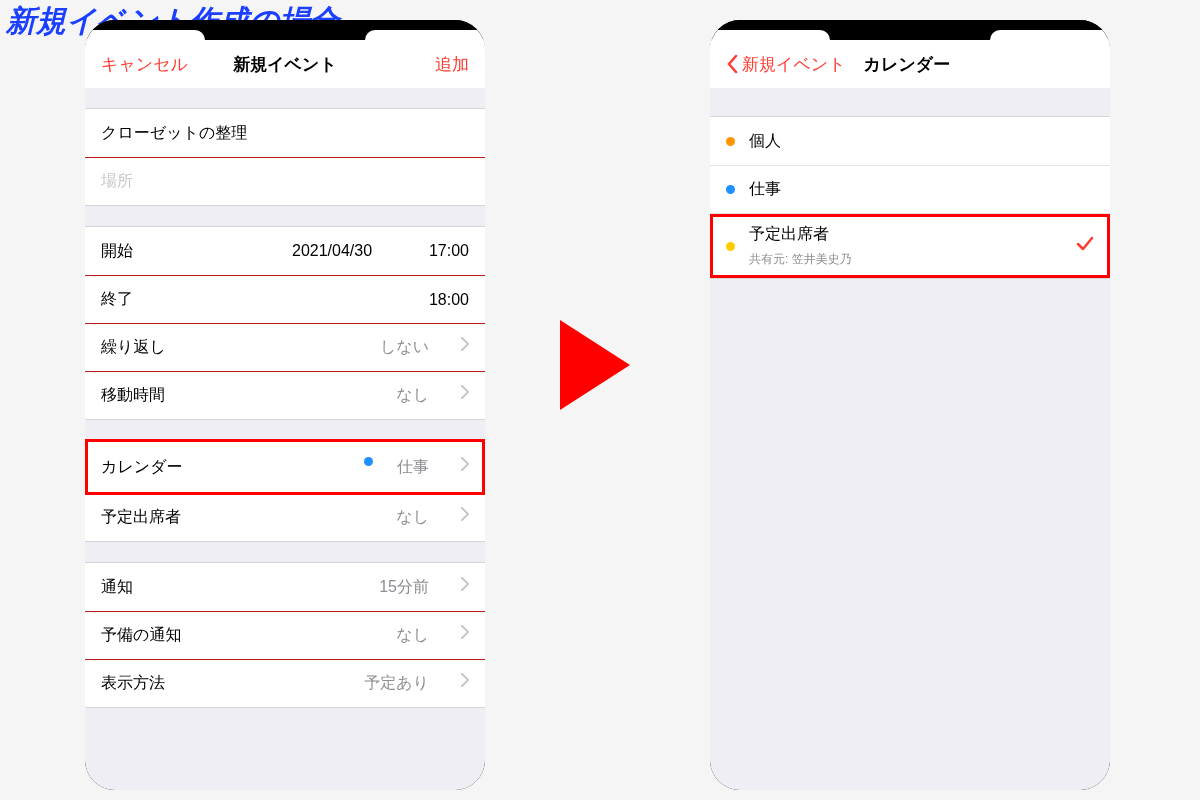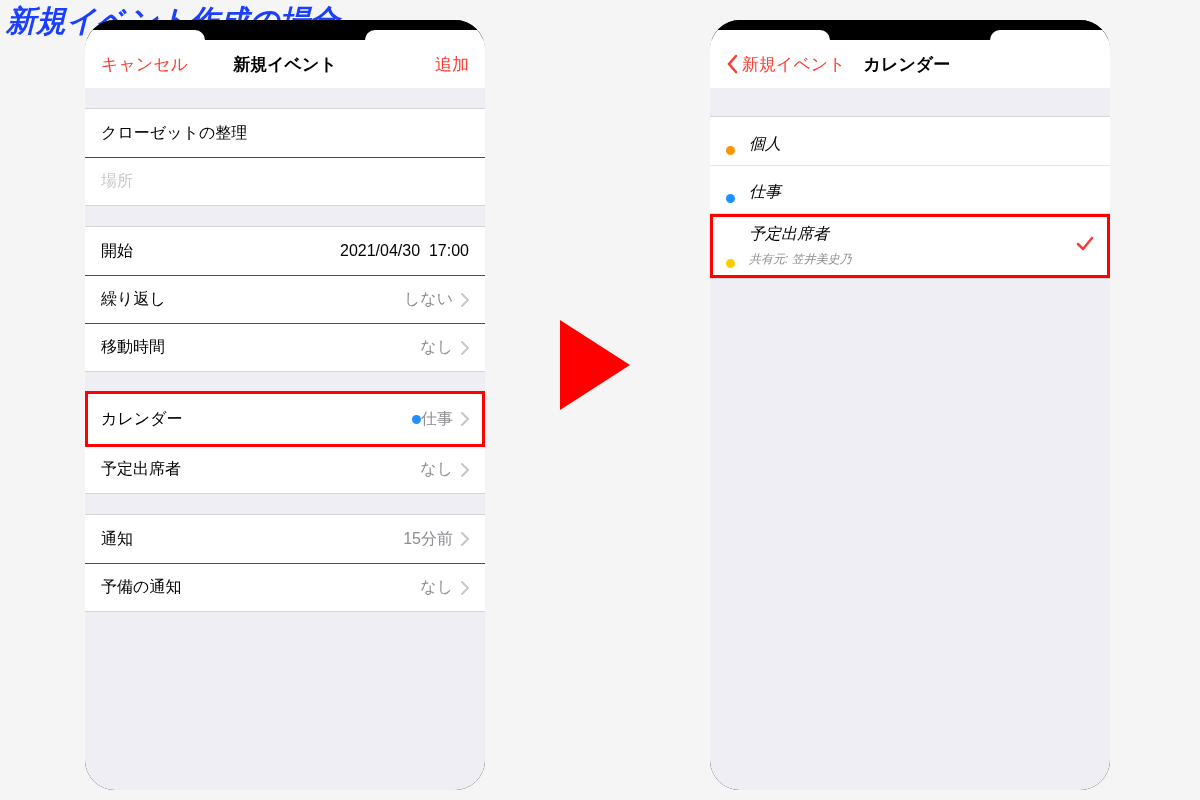--- a/index.html
+++ b/index.html
@@ -100,21 +100,21 @@
     align-items: center;
     justify-content: space-between;
     border-top: 1px solid #b91c1c;
     background:#fff;
     font-size: 16px;
     position: relative;
   }
   .row.tall { min-height: 52px; }
   .group .row:first-child { border-top: none; }
   .row .label { color: #000; }
-  .row .value { color: #8e8e93; display:flex; align-items:center; gap:0; }
+  .row .value { color: #8e8e93; display:flex; gap:24px; }
   .row .value.dark { color:#000; }
   .row .placeholder { color: #c7c7cc; }
   .chev {
     width: 8px; height: 14px; margin-left: 8px;
     flex-shrink: 0;
   }
   .toggle {
     width: 50px; height: 30px; background: #e9e9eb; border-radius: 15px;
     position: relative;
   }
@@ -132,26 +132,25 @@
     position:absolute;
     top: 320px; left: 560px;
     width: 0; height: 0;
     border-top: 45px solid transparent;
     border-bottom: 45px solid transparent;
     border-left: 70px solid #ff0000;
   }
   .cal-row {
     min-height: 48px;
     padding: 10px 16px;
-    display:flex; align-items:flex-end;
+    display:flex; align-items:center;
     border-top: 1px solid #e5e5e7;
     background:#fff;
     font-size: 16px;
     position: relative;
-    font-style: italic;
   }
   .cal-row:first-child { border-top:none; }
   .cal-row .dot { margin-right: 14px; }
   .cal-row .texts { display:flex; flex-direction:column; }
   .cal-row .sub { font-size: 12px; color:#8e8e93; margin-top:6px; }
   .check {
     position:absolute; right:16px; top:50%; transform:translateY(-50%);
     color:#ff3b30;
   }
 </style>
@@ -183,20 +182,24 @@
 
     <div class="spacer"></div>
     <div class="group">
       <div class="row">
         <span class="label">開始</span>
         <span class="value dark">
           <span>2021/04/30</span>&nbsp;&nbsp;<span>17:00</span>
         </span>
       </div>
       <div class="row">
+        <span class="label">終了</span>
+        <span class="value dark">18:00</span>
+      </div>
+      <div class="row">
         <span class="label">繰り返し</span>
         <span class="value">
           <span>しない</span>
           <svg class="chev" viewBox="0 0 8 14">
               <path d="M1 1l6 6-6 6" stroke="#c7c7cc" stroke-width="2" fill="none" stroke-linecap="round"></path>
             </svg>
         </span>
       </div>
       <div class="row">
         <span class="label">移動時間</span>
@@ -241,20 +244,29 @@
           <span>15分前</span>
           <svg class="chev" viewBox="0 0 8 14">
               <path d="M1 1l6 6-6 6" stroke="#c7c7cc" stroke-width="2" fill="none" stroke-linecap="round"></path>
             </svg>
         </span>
       </div>
       <div class="row">
         <span class="label">予備の通知</span>
         <span class="value">
           <span>なし</span>
+          <svg class="chev" viewBox="0 0 8 14">
+              <path d="M1 1l6 6-6 6" stroke="#c7c7cc" stroke-width="2" fill="none" stroke-linecap="round"></path>
+            </svg>
+        </span>
+      </div>
+      <div class="row">
+        <span class="label">表示方法</span>
+        <span class="value">
+          <span>予定あり</span>
           <svg class="chev" viewBox="0 0 8 14">
               <path d="M1 1l6 6-6 6" stroke="#c7c7cc" stroke-width="2" fill="none" stroke-linecap="round"></path>
             </svg>
         </span>
       </div>
     </div>
   </div>
 </div>
 
 <div class="arrow-tri"></div>

